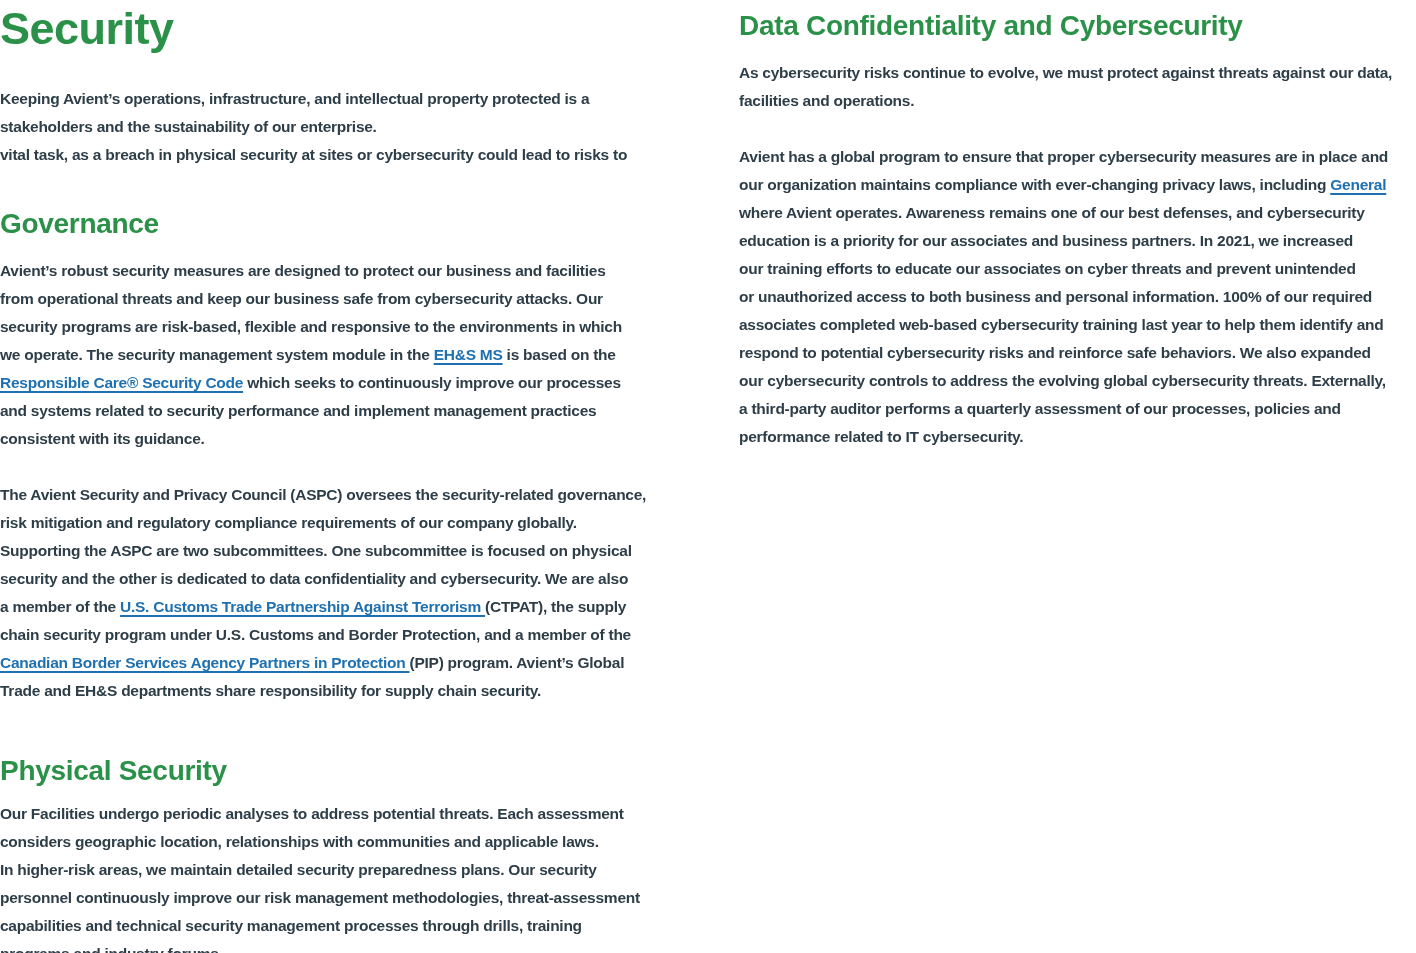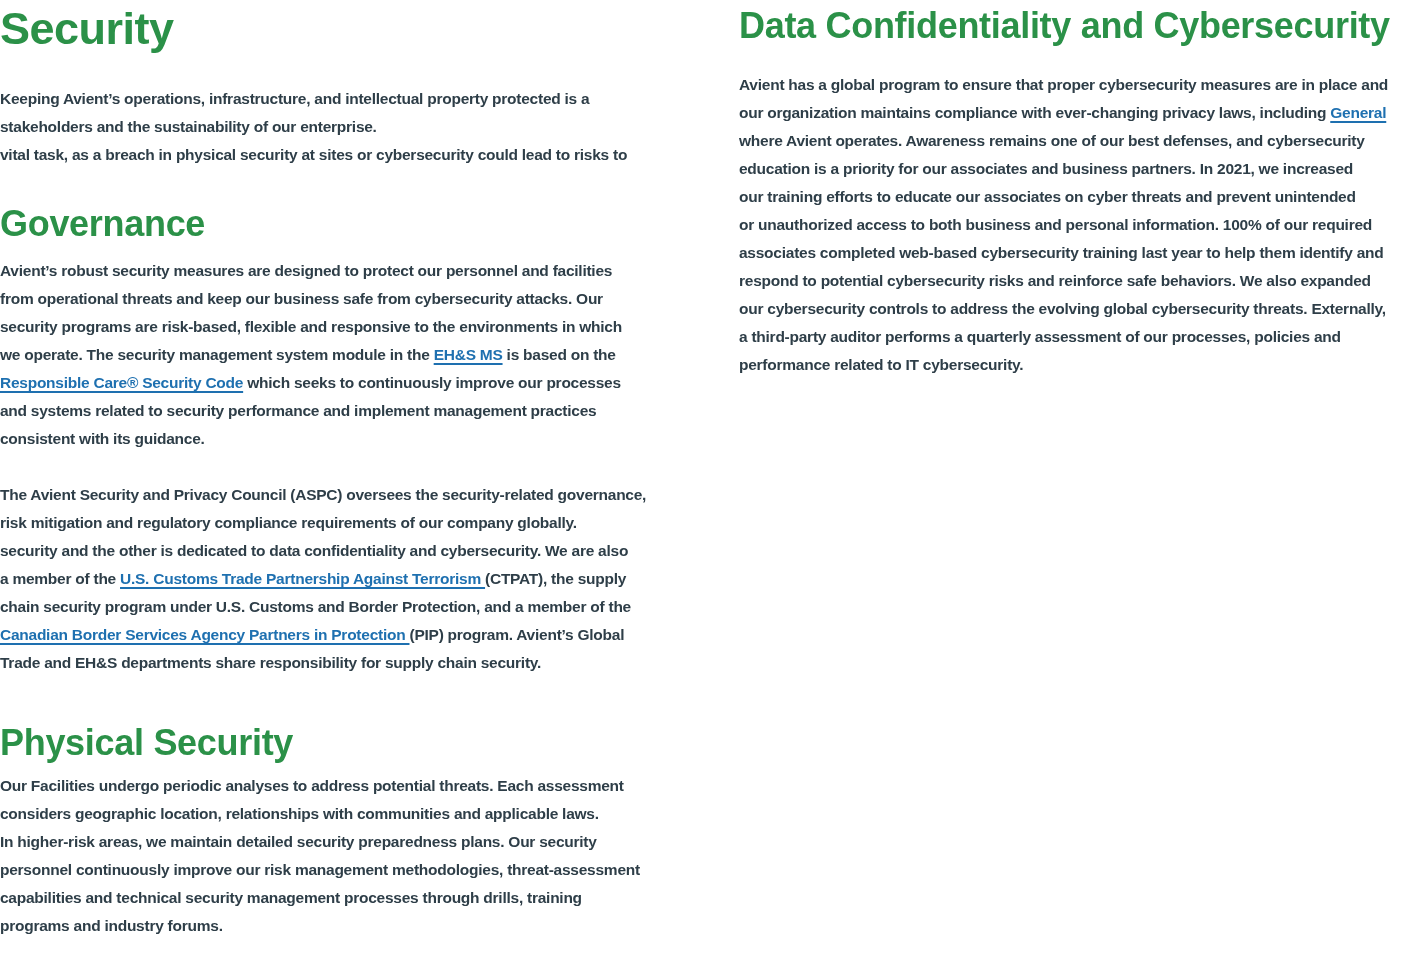--- a/index.html
+++ b/index.html
@@ -24,21 +24,21 @@
   .page-title {
     margin-top: 2px;
     color: var(--green);
     font-size: 45px;
     line-height: 52px;
     font-weight: 700;
     letter-spacing: -0.5px;
   }
   .section-heading {
     color: var(--green);
-    font-size: 36px;
+    font-size: 28px;
     line-height: 34px;
     font-weight: 700;
     letter-spacing: -0.3px;
   }
   .body-par {
     color: var(--ink);
     font-size: 15.5px;
     font-weight: 700;
     letter-spacing: -0.25px;
   }
@@ -70,32 +70,33 @@
 
   <div class="body-par intro">
       <div class="text-line"><span>Keeping Avient’s operations, infrastructure, and intellectual property protected is a</span></div>
       <div class="text-line"><span>stakeholders and the sustainability of our enterprise.</span></div>
       <div class="text-line"><span>vital task, as a breach in physical security at sites or cybersecurity could lead to risks to</span></div>
     </div>
 
   <h2 class="section-heading gov-heading">Governance</h2>
 
   <div class="body-par gov-p1">
-      <div class="text-line"><span>Avient’s robust security measures are designed to protect our personnel and facilities</span></div>
+      <div class="text-line"><span>Avient’s robust security measures are designed to protect our business and facilities</span></div>
       <div class="text-line"><span>from operational threats and keep our business safe from cybersecurity attacks. Our</span></div>
       <div class="text-line"><span>security programs are risk-based, flexible and responsive to the environments in which</span></div>
       <div class="text-line"><span>we operate. The security management system module in the </span><a class="link" href="#">EH&amp;S MS</a><span> is based on the</span></div>
       <div class="text-line"><a class="link" href="#">Responsible Care® Security Code</a><span> which seeks to continuously improve our processes</span></div>
       <div class="text-line"><span>and systems related to security performance and implement management practices</span></div>
       <div class="text-line"><span>consistent with its guidance.</span></div>
     </div>
 
   <div class="body-par gov-p2">
       <div class="text-line"><span>The Avient Security and Privacy Council (ASPC) oversees the security-related governance,</span></div>
       <div class="text-line"><span>risk mitigation and regulatory compliance requirements of our company globally.</span></div>
+      <div class="text-line"><span>Supporting the ASPC are two subcommittees. One subcommittee is focused on physical</span></div>
       <div class="text-line"><span>security and the other is dedicated to data confidentiality and cybersecurity. We are also</span></div>
       <div class="text-line"><span>a member of the </span><a class="link" href="#">U.S. Customs Trade Partnership Against Terrorism </a><span>(CTPAT), the supply</span></div>
       <div class="text-line"><span>chain security program under U.S. Customs and Border Protection, and a member of the</span></div>
       <div class="text-line"><a class="link" href="#">Canadian Border Services Agency Partners in Protection </a><span>(PIP) program. Avient’s Global</span></div>
       <div class="text-line"><span>Trade and EH&amp;S departments share responsibility for supply chain security.</span></div>
     </div>
 
   <h2 class="section-heading phys-heading">Physical Security</h2>
 
   <div class="body-par phys-p1">
@@ -104,20 +105,24 @@
       <div class="text-line"><span>In higher-risk areas, we maintain detailed security preparedness plans. Our security</span></div>
       <div class="text-line"><span>personnel continuously improve our risk management methodologies, threat-assessment</span></div>
       <div class="text-line"><span>capabilities and technical security management processes through drills, training</span></div>
       <div class="text-line"><span>programs and industry forums.</span></div>
     </div>
 </div>
 
 <div class="col col-right">
   <h2 class="section-heading dc-heading">Data Confidentiality and Cybersecurity</h2>
 
+  <div class="body-par dc-p1">
+      <div class="text-line"><span>As cybersecurity risks continue to evolve, we must protect against threats against our data,</span></div>
+      <div class="text-line"><span>facilities and operations.</span></div>
+    </div>
 
   <div class="body-par dc-p2">
       <div class="text-line"><span>Avient has a global program to ensure that proper cybersecurity measures are in place and</span></div>
       <div class="text-line"><span>our organization maintains compliance with ever-changing privacy laws, including </span><a class="link" href="#">General</a></div>
       <div class="text-line"><span>where Avient operates. Awareness remains one of our best defenses, and cybersecurity</span></div>
       <div class="text-line"><span>education is a priority for our associates and business partners. In 2021, we increased</span></div>
       <div class="text-line"><span>our training efforts to educate our associates on cyber threats and prevent unintended</span></div>
       <div class="text-line"><span>or unauthorized access to both business and personal information. 100% of our required</span></div>
       <div class="text-line"><span>associates completed web-based cybersecurity training last year to help them identify and</span></div>
       <div class="text-line"><span>respond to potential cybersecurity risks and reinforce safe behaviors. We also expanded</span></div>

